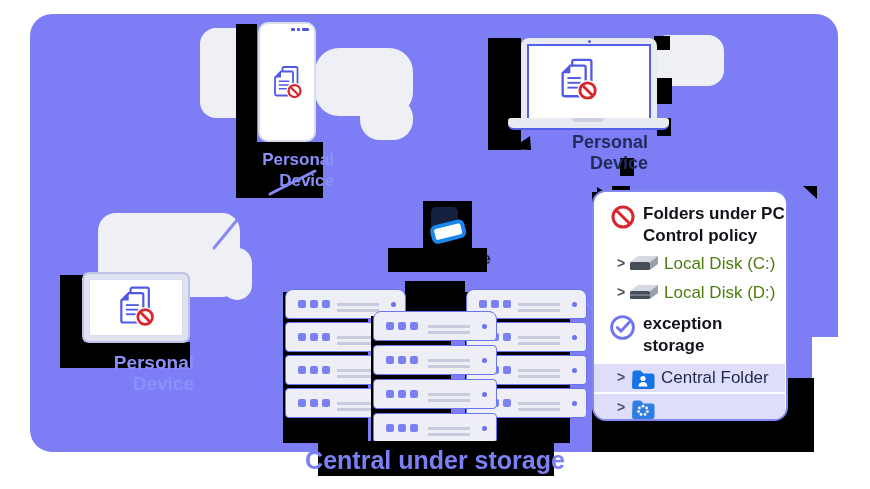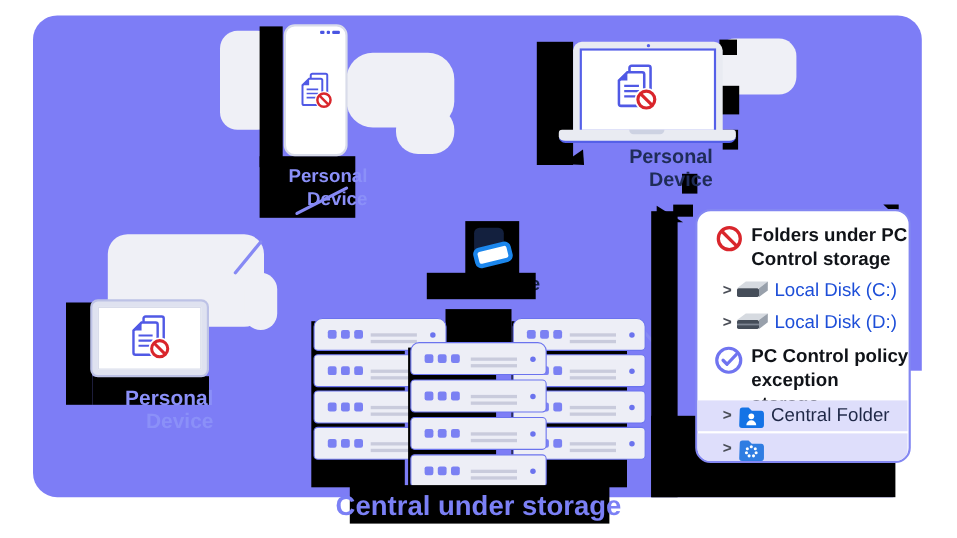--- a/index.html
+++ b/index.html
@@ -45,24 +45,24 @@
   .ln::after{content:"";position:absolute;top:6px;left:0;width:100%;height:3px;background:#C9CBDC;}
   .dt{position:absolute;right:9px;top:50%;width:5px;height:5px;margin-top:-2.5px;border-radius:50%;background:#6B73EE;}
   #stackL{left:285px;top:289px;width:121px;z-index:5;}
   #stackR{left:466px;top:289px;width:121px;z-index:5;}
   #stackF{left:373px;top:311px;width:124px;z-index:6;}
   #stackL .su,#stackR .su{margin-top:3px;} #stackL .su:first-child,#stackR .su:first-child{margin-top:0;}
   #stackF .su{margin-top:4px;} #stackF .su:first-child{margin-top:0;}
   #storage-label{left:280px;top:446px;width:310px;text-align:center;font-size:25px;font-weight:bold;
       color:#7B80F5;z-index:8;}
   
-  #panel{left:632px;top:190px;width:196px;height:231px;background:#fff;border:2.5px solid #8387F2;
+  #panel{left:592px;top:190px;width:196px;height:231px;background:#fff;border:2.5px solid #8387F2;
       border-radius:14px;z-index:10;box-sizing:border-box;overflow:hidden;}
   .p-title{position:absolute;font-size:17px;font-weight:bold;color:#101318;line-height:22px;}
-  .p-item-text{position:absolute;font-size:17px;color:#1d4ed8;}
+  .p-item-text{position:absolute;font-size:17px;color:#4d7c0f;}
   .chev{position:absolute;font-size:14px;font-weight:bold;color:#4A4E57;}
   .hl-row{position:absolute;left:0;width:191px;height:28px;background:#DEDEFB;}
   .hl-row .p-item-text{color:#1F2847;}
   svg{display:block;}
 </style>
 </head>
 <body>
 
 <div id="scene">
 
@@ -262,21 +262,21 @@
   </div>
   <div id="storage-label" class="abs">Central under storage</div>
 
   <div id="panel" class="abs">
     <svg class="abs" style="left:17px;top:13px;" width="24" height="24" viewBox="0 0 24 24">
       <circle cx="12" cy="12" r="10" fill="#fff" stroke="#D9262C" stroke-width="3"></circle>
       <line x1="5.2" y1="5.2" x2="18.8" y2="18.8" stroke="#D9262C" stroke-width="3"></line>
     </svg>
     <div class="p-title" style="left:49px;top:11px;">
       <div>Folders under PC</div>
-      <div>Control storage</div>
+      <div>Control policy</div>
     </div>
 
     <span class="chev" style="left:23px;top:63px;">&gt;</span>
     <svg class="abs" style="left:34px;top:61px;" width="32" height="20" viewBox="0 0 32 20">
       <polygon points="2,9 10,3 30,3 22,9" fill="#D6DAE0"></polygon>
       <rect x="2" y="9" width="20" height="8" rx="1.5" fill="#454D59"></rect>
       <polygon points="22,9 30,3 30,11 22,17" fill="#98A0AB"></polygon>
     </svg>
     <div class="p-item-text" style="left:70px;top:62px;">Local Disk (C:)</div>
 
@@ -287,21 +287,20 @@
       <rect x="2" y="12.2" width="20" height="1.6" fill="#7E8693"></rect>
       <polygon points="22,9 30,3 30,11 22,17" fill="#98A0AB"></polygon>
     </svg>
     <div class="p-item-text" style="left:70px;top:91px;">Local Disk (D:)</div>
 
     <svg class="abs" style="left:15px;top:122px;" width="27" height="27" viewBox="0 0 26 26">
       <circle cx="13" cy="13" r="10.5" fill="none" stroke="#7074F0" stroke-width="2.8"></circle>
       <path d="M8 13 l3.5 3.5 L19.5 8" fill="none" stroke="#7074F0" stroke-width="2.8" stroke-linecap="round" stroke-linejoin="round"></path>
     </svg>
     <div class="p-title" style="left:49px;top:121px;">
-      <div>PC Control policy</div>
       <div>exception storage</div>
     </div>
 
     <div class="hl-row" style="top:172px;">
       <span class="chev" style="left:23px;top:5px;">&gt;</span>
       <svg class="abs" style="left:37px;top:4px;" width="24" height="21" viewBox="0 0 24 21">
         <path d="M1.5 5 a2.5 2.5 0 0 1 2.5 -2.5 h5.5 l3 3 h8.5 a2.5 2.5 0 0 1 2.5 2.5 v10.5 a2.5 2.5 0 0 1 -2.5 2.5 h-17.5 a2.5 2.5 0 0 1 -2.5 -2.5 Z" fill="#1473E6"></path>
         <circle cx="12" cy="10.5" r="2.6" fill="#fff"></circle>
         <path d="M7.5 18.5 a4.5 4.5 0 0 1 9 0 Z" fill="#fff"></path>
       </svg>

